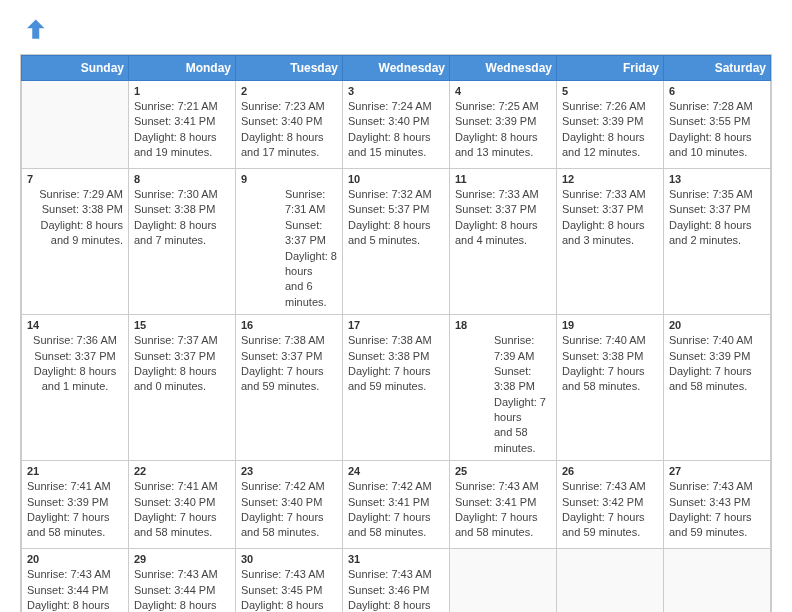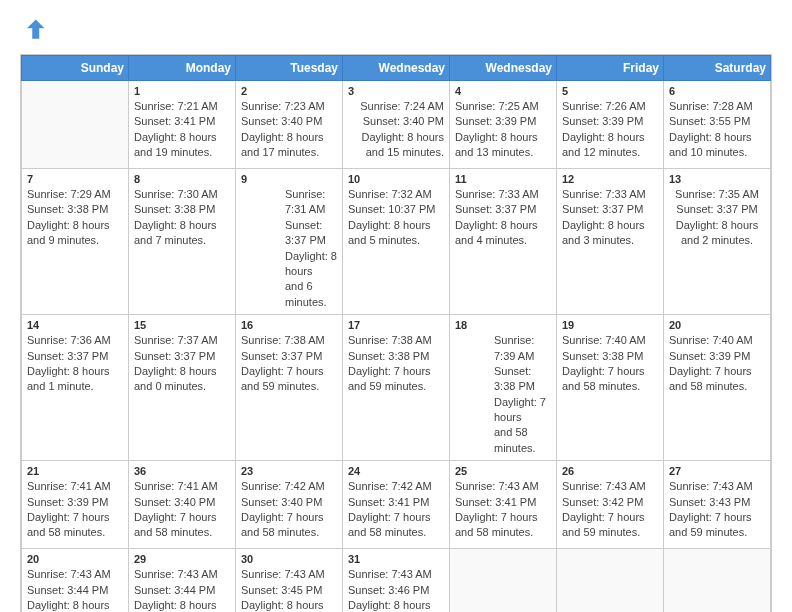--- a/index.html
+++ b/index.html
@@ -143,21 +143,21 @@
             </td>
             <td>
               <span class="day-num">2</span>
               <div class="day-info" style="white-space: pre-line;">Sunrise: 7:23 AM
 Sunset: 3:40 PM
 Daylight: 8 hours
 and 17 minutes.</div>
             </td>
             <td>
               <span class="day-num">3</span>
-              <div class="day-info" style="white-space: pre-line; text-align: right;">Sunrise: 7:24 AM
+              <div class="day-info" style="white-space: pre-line;">Sunrise: 7:24 AM
 Sunset: 3:40 PM
 Daylight: 8 hours
 and 15 minutes.</div>
             </td>
             <td>
               <span class="day-num">4</span>
               <div class="day-info" style="white-space: pre-line;">Sunrise: 7:25 AM
 Sunset: 3:39 PM
 Daylight: 8 hours
 and 13 minutes.</div>
@@ -173,21 +173,21 @@
               <span class="day-num">6</span>
               <div class="day-info" style="white-space: pre-line;">Sunrise: 7:28 AM
 Sunset: 3:55 PM
 Daylight: 8 hours
 and 10 minutes.</div>
             </td>
           </tr>
           <tr>
             <td>
               <span class="day-num">7</span>
-              <div class="day-info" style="white-space: pre-line;">Sunrise: 7:29 AM
+              <div class="day-info" style="white-space: pre-line; text-align: right;">Sunrise: 7:29 AM
 Sunset: 3:38 PM
 Daylight: 8 hours
 and 9 minutes.</div>
             </td>
             <td>
               <span class="day-num">8</span>
               <div class="day-info" style="white-space: pre-line;">Sunrise: 7:30 AM
 Sunset: 3:38 PM
 Daylight: 8 hours
 and 7 minutes.</div>
@@ -195,50 +195,50 @@
             <td>
               <span class="day-num">9</span>
               <div class="day-info" style="white-space: pre-line; margin-left: 44px;">Sunrise: 7:31 AM
 Sunset: 3:37 PM
 Daylight: 8 hours
 and 6 minutes.</div>
             </td>
             <td>
               <span class="day-num">10</span>
               <div class="day-info" style="white-space: pre-line;">Sunrise: 7:32 AM
-Sunset: 10:37 PM
+Sunset: 5:37 PM
 Daylight: 8 hours
 and 5 minutes.</div>
             </td>
             <td>
               <span class="day-num">11</span>
               <div class="day-info" style="white-space: pre-line;">Sunrise: 7:33 AM
 Sunset: 3:37 PM
 Daylight: 8 hours
 and 4 minutes.</div>
             </td>
             <td>
               <span class="day-num">12</span>
               <div class="day-info" style="white-space: pre-line;">Sunrise: 7:33 AM
 Sunset: 3:37 PM
 Daylight: 8 hours
 and 3 minutes.</div>
             </td>
             <td>
               <span class="day-num">13</span>
-              <div class="day-info" style="white-space: pre-line; text-align: center;">Sunrise: 7:35 AM
+              <div class="day-info" style="white-space: pre-line;">Sunrise: 7:35 AM
 Sunset: 3:37 PM
 Daylight: 8 hours
 and 2 minutes.</div>
             </td>
           </tr>
           <tr>
             <td>
               <span class="day-num">14</span>
-              <div class="day-info" style="white-space: pre-line;">Sunrise: 7:36 AM
+              <div class="day-info" style="white-space: pre-line; text-align: center;">Sunrise: 7:36 AM
 Sunset: 3:37 PM
 Daylight: 8 hours
 and 1 minute.</div>
             </td>
             <td>
               <span class="day-num">15</span>
               <div class="day-info" style="white-space: pre-line;">Sunrise: 7:37 AM
 Sunset: 3:37 PM
 Daylight: 8 hours
 and 0 minutes.</div>
@@ -281,21 +281,21 @@
           </tr>
           <tr>
             <td>
               <span class="day-num">21</span>
               <div class="day-info" style="white-space: pre-line;">Sunrise: 7:41 AM
 Sunset: 3:39 PM
 Daylight: 7 hours
 and 58 minutes.</div>
             </td>
             <td>
-              <span class="day-num">36</span>
+              <span class="day-num">22</span>
               <div class="day-info" style="white-space: pre-line;">Sunrise: 7:41 AM
 Sunset: 3:40 PM
 Daylight: 7 hours
 and 58 minutes.</div>
             </td>
             <td>
               <span class="day-num">23</span>
               <div class="day-info" style="white-space: pre-line;">Sunrise: 7:42 AM
 Sunset: 3:40 PM
 Daylight: 7 hours

